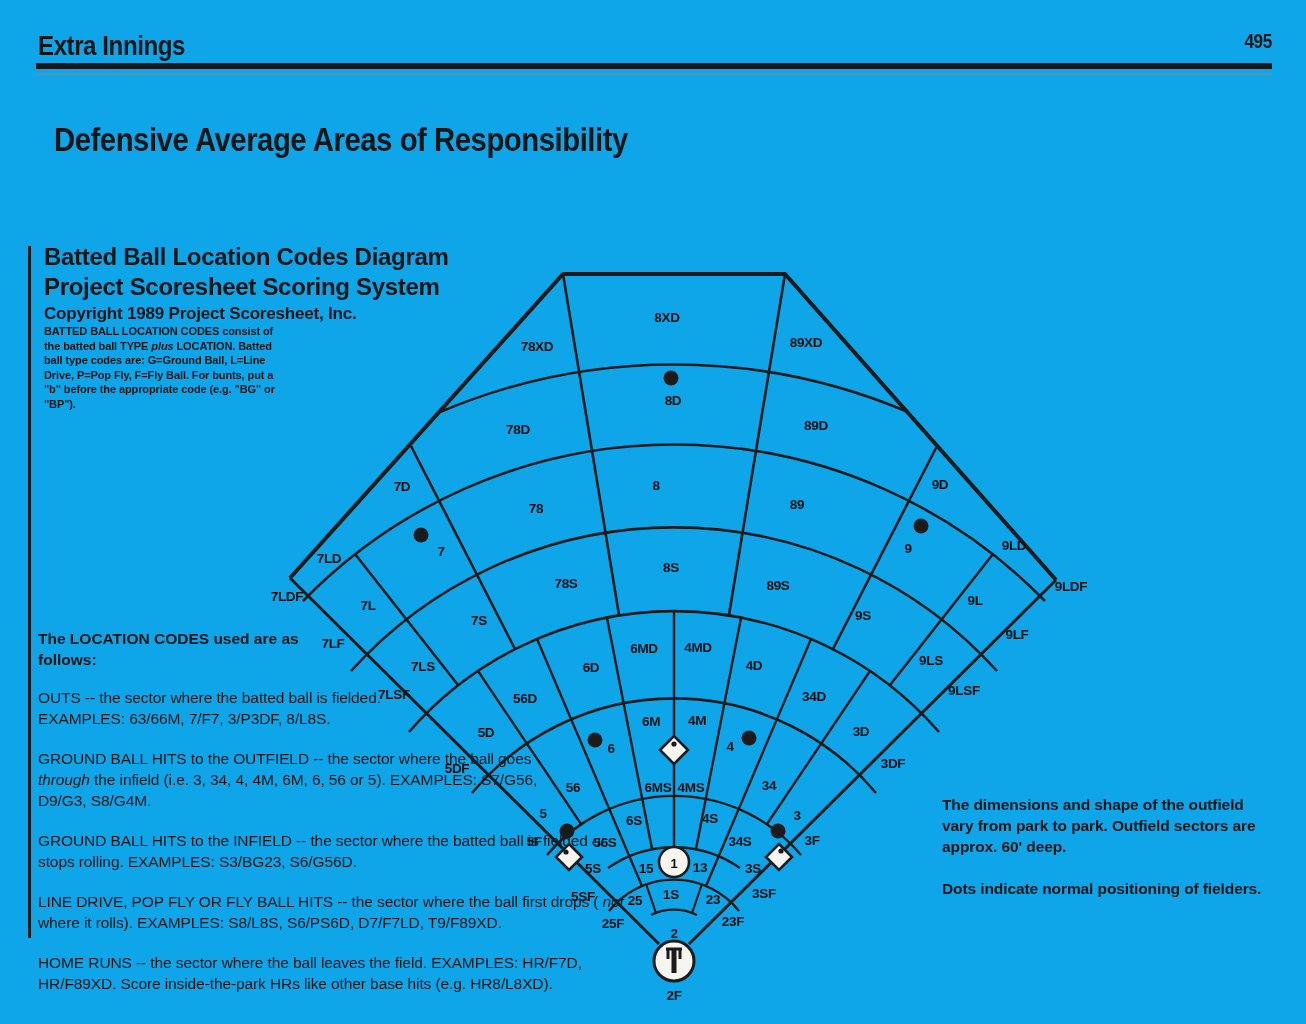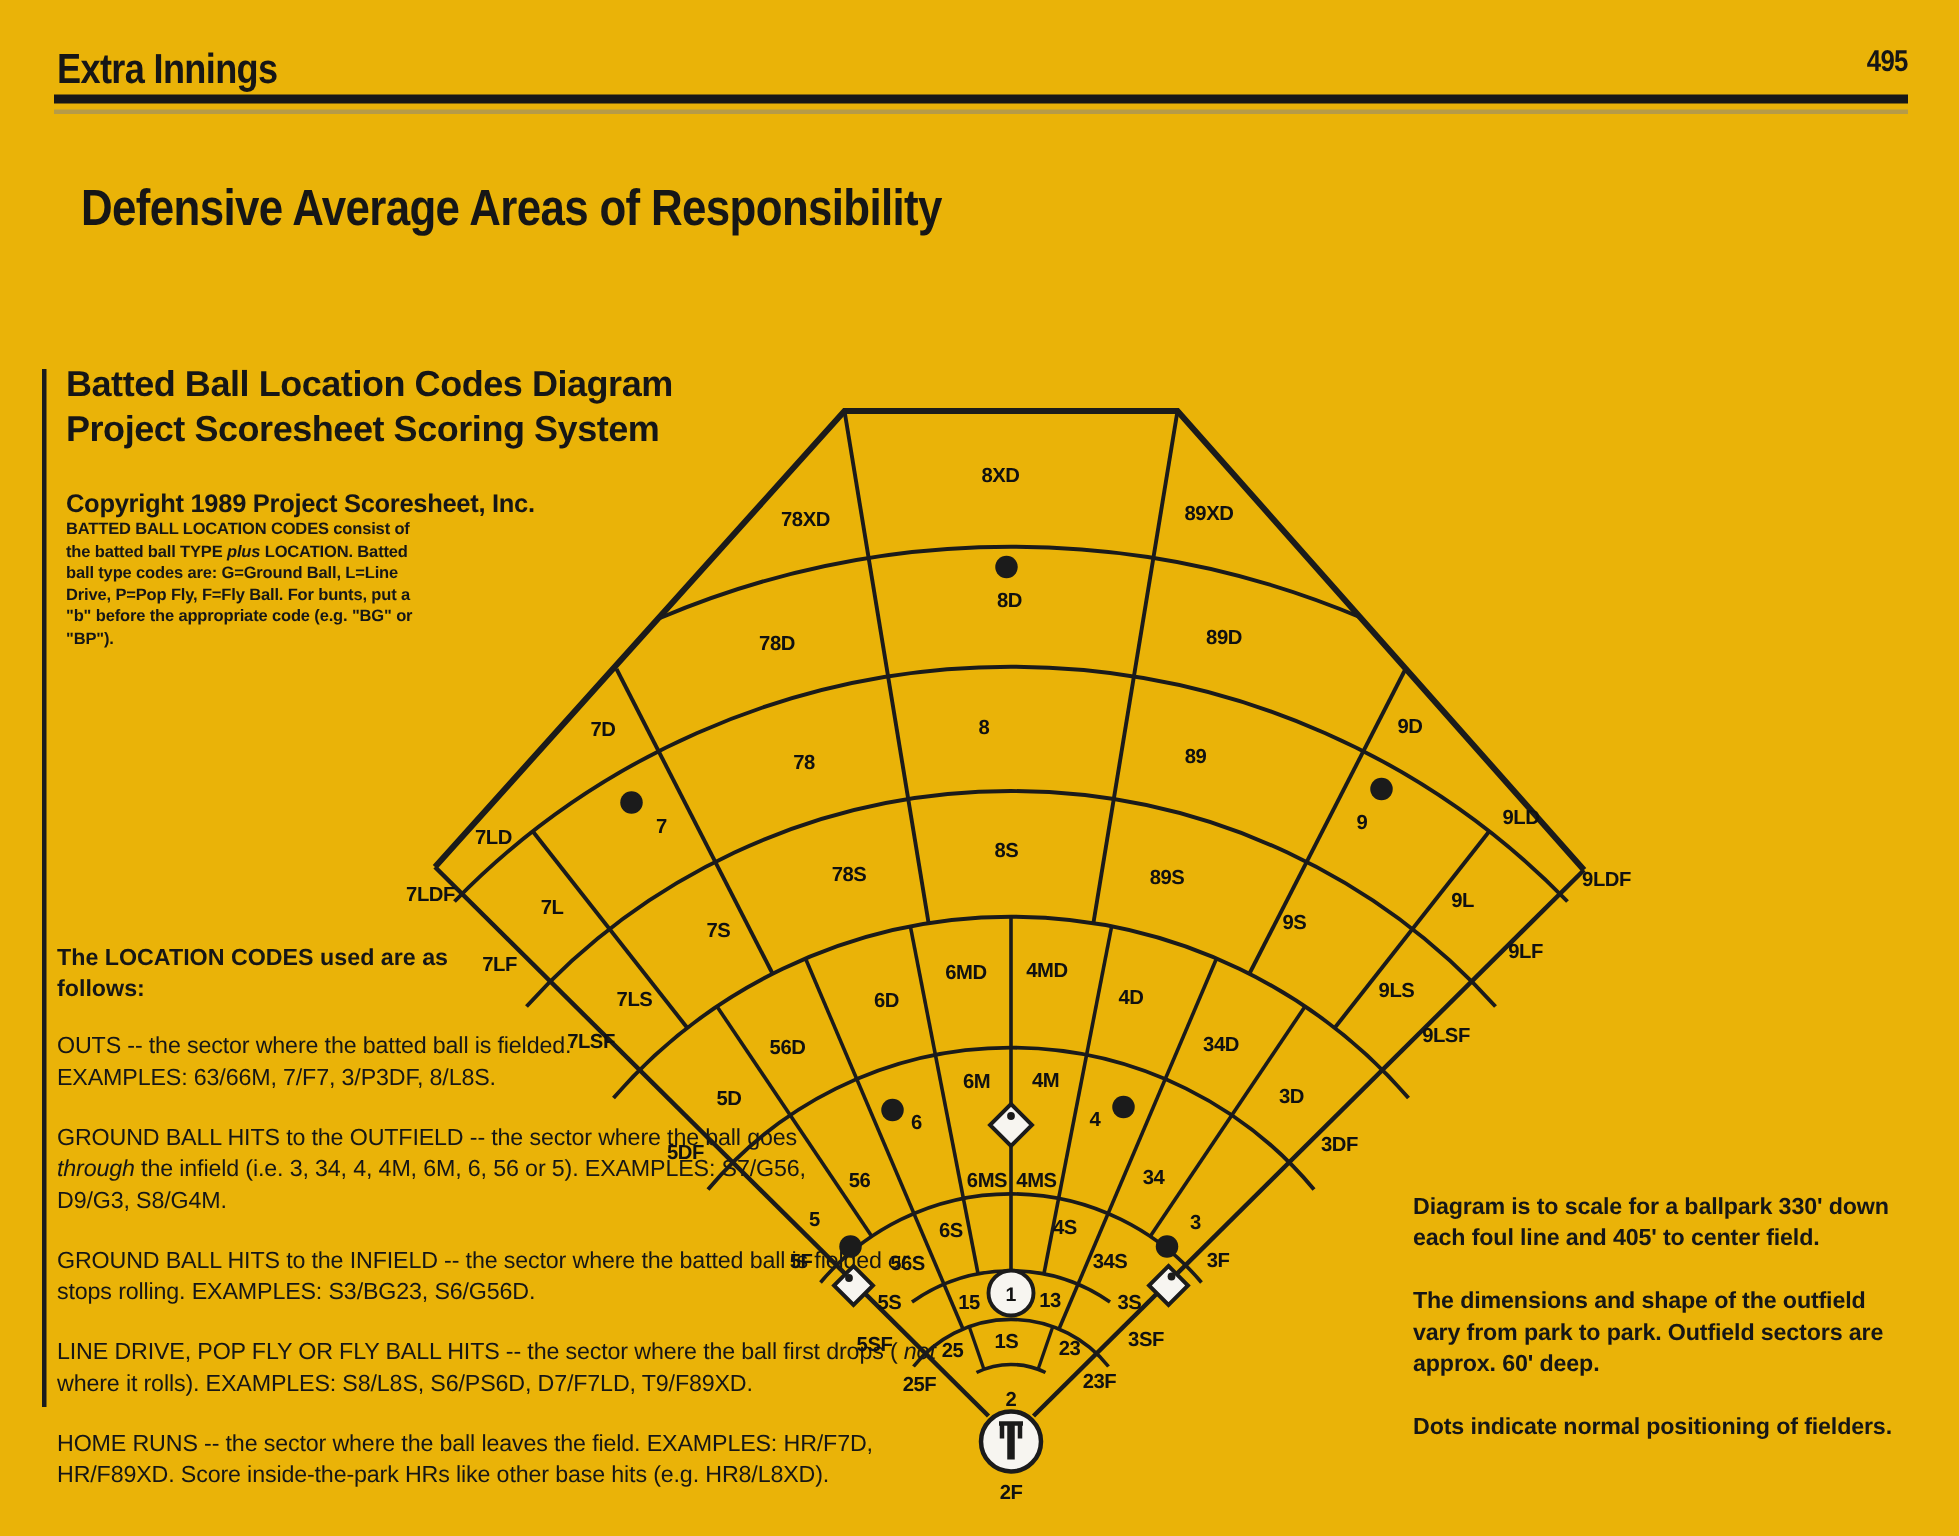--- a/index.html
+++ b/index.html
@@ -1,31 +1,31 @@
 <!DOCTYPE html>
 <html><head>
 <meta charset="utf-8">
 <style>
   html,body{margin:0;padding:0;}
   body{background:#e8e6e0;font-family:"Liberation Sans",sans-serif;}
-  .page{position:relative;width:1306px;height:1024px;background:#eab308;overflow:hidden;color:#161616;}
+  .page{position:relative;width:1306px;height:1024px;background:#0ea5e9;overflow:hidden;color:#161616;}
   .condensed{display:inline-block;transform:scaleX(.86);transform-origin:left center;letter-spacing:-.5px;}
   .condensed-r{display:inline-block;transform:scaleX(.86);transform-origin:right center;letter-spacing:-.5px;}
 
   .book-title{position:absolute;left:38px;top:30px;font-size:28px;font-weight:800;}
   .page-num{position:absolute;right:34px;top:30px;font-size:20px;font-weight:800;text-align:right;}
   .rule-main{position:absolute;left:36px;top:63px;width:1236px;height:6px;background:#171717;}
   .rule-sub{position:absolute;left:36px;top:73px;width:1236px;height:3px;background:#8a867e;opacity:.55;}
   .page-heading{position:absolute;left:54px;top:120px;font-size:34px;font-weight:800;}
 
   .vrule{position:absolute;left:28px;top:246px;width:3px;height:692px;background:#1c1c1c;}
 
   .info-block{position:absolute;left:44px;top:242px;width:420px;}
   .info-title{font-size:24px;font-weight:700;line-height:30px;letter-spacing:-.3px;}
-  .copyright{font-size:17px;font-weight:700;margin-top:24px;letter-spacing:-.2px;}
+  .copyright{font-size:17px;font-weight:700;margin-top:2px;letter-spacing:-.2px;}
   .info-desc{width:245px;font-size:11px;font-weight:700;line-height:14.5px;letter-spacing:-.1px;}
 
   .codes-block{position:absolute;left:38px;top:628px;width:620px;}
   .codes-intro{max-width:300px;font-size:15.5px;font-weight:700;line-height:21px;margin-bottom:17px;}
   .codes-item{font-size:15.5px;font-weight:400;line-height:21px;margin-bottom:19px;letter-spacing:-.1px;}
   .codes-item.w1{max-width:415px;}
   .codes-item.w2{max-width:540px;}
   .codes-item.w3{max-width:600px;}
   .it{font-style:italic;}
 
@@ -71,21 +71,20 @@
   <div class="codes-block">
     <div class="codes-intro">The LOCATION CODES used are as follows:</div>
     <div class="codes-item w1"><span>OUTS -- the sector where the batted ball is fielded. EXAMPLES: 63/66M, 7/F7, 3/P3DF, 8/L8S.</span></div>
     <div class="codes-item w2"><span>GROUND BALL HITS to the OUTFIELD -- the sector where the ball goes </span><span class="it">through</span><span> the infield (i.e. 3, 34, 4, 4M, 6M, 6, 56 or 5). EXAMPLES: S7/G56, D9/G3, S8/G4M.</span></div>
     <div class="codes-item w3"><span>GROUND BALL HITS to the INFIELD -- the sector where the batted ball is fielded </span><span class="it">or</span><span> stops rolling.  EXAMPLES: S3/BG23, S6/G56D.</span></div>
     <div class="codes-item w3"><span>LINE DRIVE, POP FLY OR FLY BALL HITS -- the sector where the ball first drops ( </span><span class="it">not</span><span> where it rolls). EXAMPLES: S8/L8S, S6/PS6D, D7/F7LD, T9/F89XD.</span></div>
     <div class="codes-item w3"><span>HOME RUNS -- the sector where the ball leaves the field. EXAMPLES: HR/F7D, HR/F89XD. Score inside-the-park HRs like other base hits (e.g. HR8/L8XD).</span></div>
   </div>
 
   <div class="notes-block">
-    <p>Diagram is to scale for a ballpark 330' down each foul line and 405' to center field.</p>
     <p>The dimensions and shape of the outfield vary from park to park.  Outfield sectors are approx. 60' deep.</p>
     <p>Dots indicate normal positioning of fielders.</p>
   </div>
 
   <svg class="field" width="1306" height="1024" viewBox="0 0 1306 1024">
 
     <path class="fl" stroke-width="4" d="M290,578 L563,274 L785,274 L1056,580"></path>
 
     <path class="fl" stroke-width="3" d="M659,944 L290,578"></path>
     <path class="fl" stroke-width="3" d="M689,944 L1056,580"></path>

